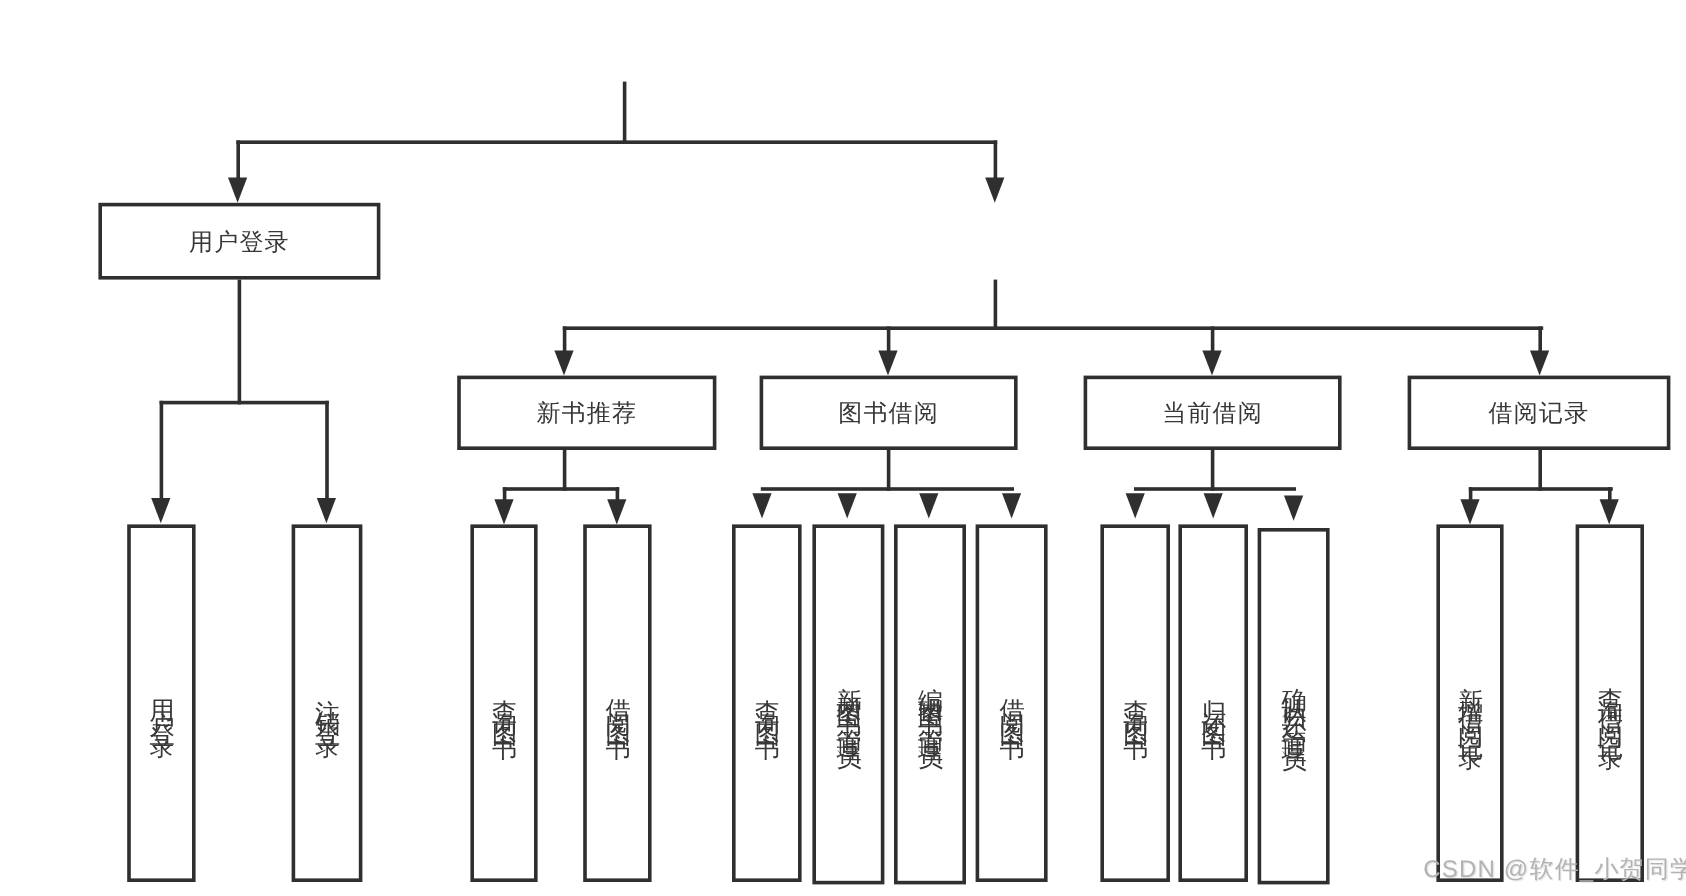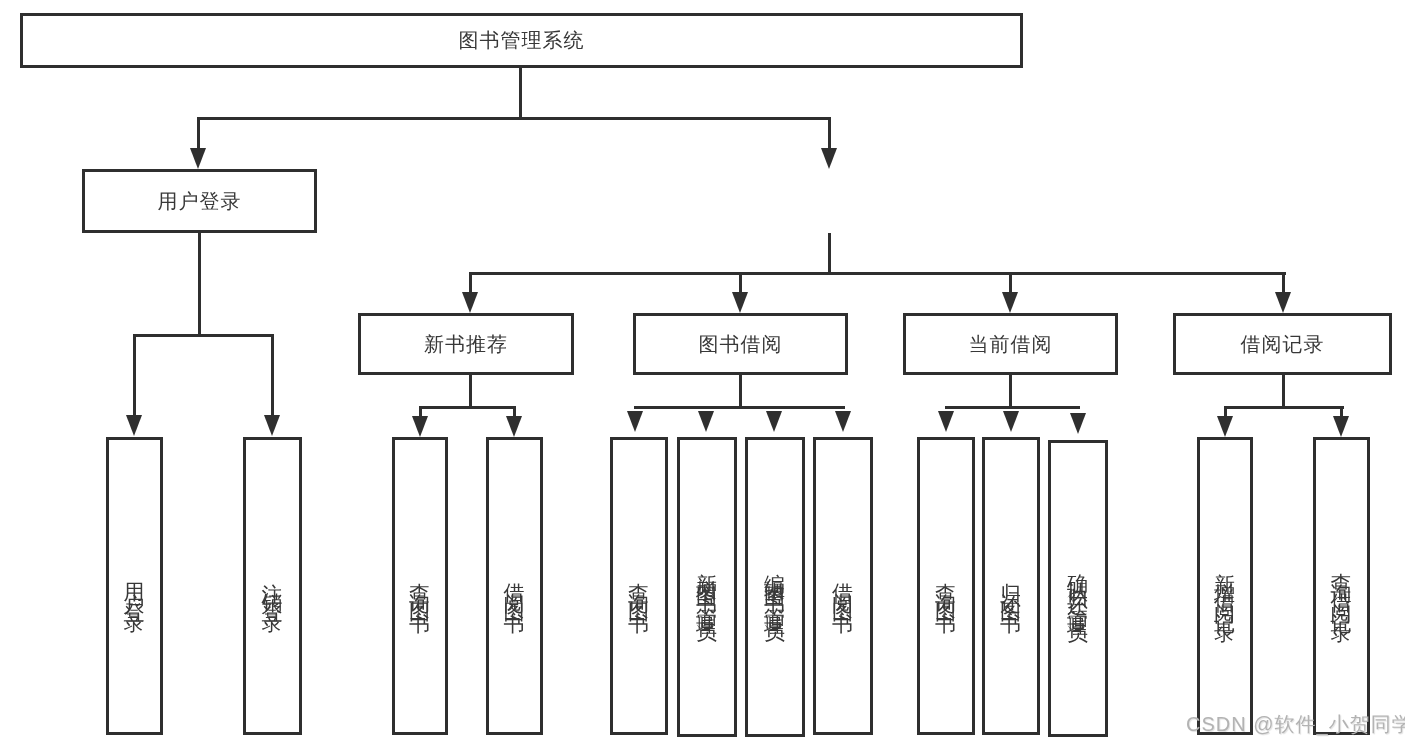--- a/index.html
+++ b/index.html
@@ -61,23 +61,20 @@
     white-space:nowrap;
     z-index:5;
     text-shadow:1px 1px 1px rgba(0,0,0,0.12);
   }
 </style>
 </head>
 <body>
 
 <div class="canvas">
 
-  <div class="box" style="left:20px;top:13px;width:1003px;height:55px;">
-    <span>图书管理系统</span>
-  </div>
 
   <div class="vline" style="left:519px;top:68px;height:51px;"></div>
   <div class="hline" style="left:197px;top:117px;width:634px;"></div>
   <div class="vline" style="left:197px;top:117px;height:34px;"></div>
   <div class="vline" style="left:828px;top:117px;height:34px;"></div>
   <div class="arrow-down" style="left:190px;top:148px;"></div>
   <div class="arrow-down" style="left:821px;top:148px;"></div>
 
   <div class="box" style="left:82px;top:169px;width:235px;height:64px;">
     <span>用户登录</span>
@@ -94,21 +91,21 @@
   <div class="hline" style="left:469px;top:272px;width:817px;"></div>
   <div class="vline" style="left:469px;top:272px;height:22px;"></div>
   <div class="vline" style="left:739px;top:272px;height:22px;"></div>
   <div class="vline" style="left:1009px;top:272px;height:22px;"></div>
   <div class="vline" style="left:1282px;top:272px;height:22px;"></div>
   <div class="arrow-down" style="left:462px;top:292px;"></div>
   <div class="arrow-down" style="left:732px;top:292px;"></div>
   <div class="arrow-down" style="left:1002px;top:292px;"></div>
   <div class="arrow-down" style="left:1275px;top:292px;"></div>
 
-  <div class="box" style="left:358px;top:313px;width:216px;height:62px;">
+  <div class="box" style="left:381px;top:313px;width:216px;height:62px;">
     <span>新书推荐</span>
   </div>
   <div class="box" style="left:633px;top:313px;width:215px;height:62px;">
     <span>图书借阅</span>
   </div>
   <div class="box" style="left:903px;top:313px;width:215px;height:62px;">
     <span>当前借阅</span>
   </div>
   <div class="box" style="left:1173px;top:313px;width:219px;height:62px;">
     <span>借阅记录</span>

